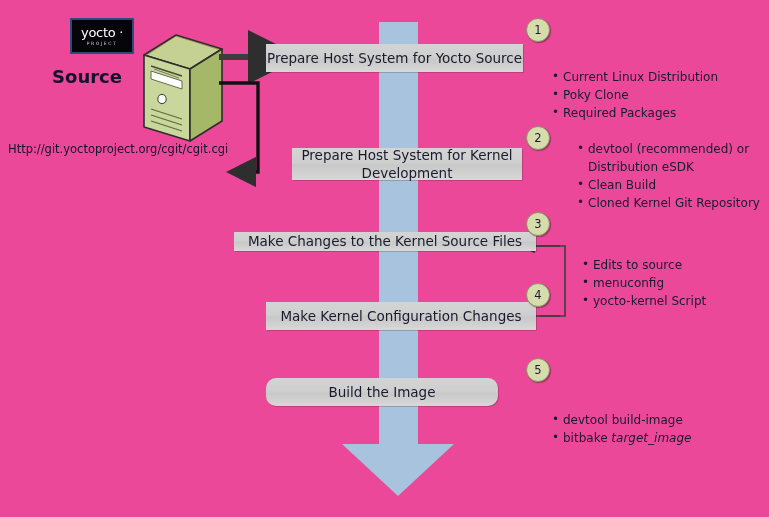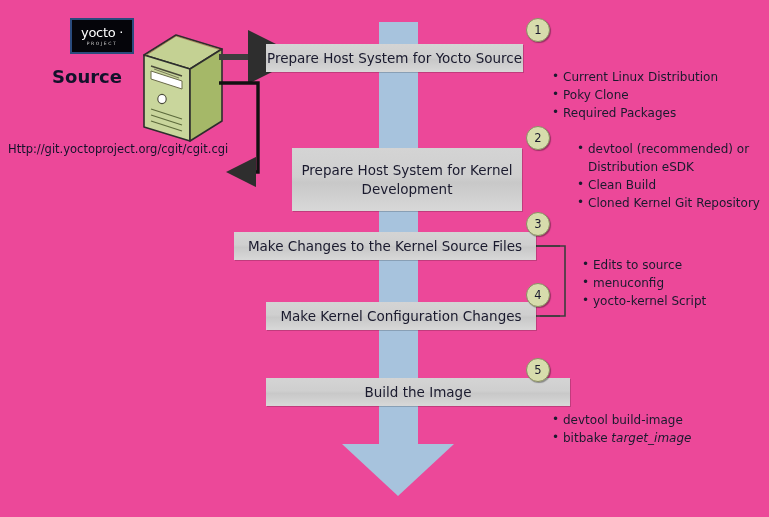--- a/index.html
+++ b/index.html
@@ -234,56 +234,56 @@
     <span>1</span>
   </div>
   <div class="bullets" style="left:550px; top:40px;margin-top:28px;">
     <ul>
       <li>Current Linux Distribution</li>
       <li>Poky Clone</li>
       <li>Required Packages</li>
     </ul>
   </div>
 
-  <div class="proc-box" style="left:292px; top:148px; width:230px; height:63px;">
+  <div class="proc-box" style="left:292px; top:148px; width:230px; height:32px;">
     <span>Prepare Host System for Kernel Development</span>
   </div>
   <div class="step-circle" style="left:526px; top:126px;">
     <span>2</span>
   </div>
   <div class="bullets" style="left:575px; top:140px; width:200px;">
     <ul>
       <li class="wrap"><span>devtool (recommended) or</span><br><span>Distribution eSDK</span></li>
       <li>Clean Build</li>
       <li>Cloned Kernel Git Repository</li>
     </ul>
   </div>
 
-  <div class="proc-box" style="left:234px; top:232px; width:302px; height:28px;">
+  <div class="proc-box" style="left:234px; top:232px; width:302px; height:19px;">
     <span>Make Changes to the Kernel Source Files</span>
   </div>
   <div class="step-circle" style="left:526px; top:212px;">
     <span>3</span>
   </div>
 
   <div class="proc-box" style="left:266px; top:302px; width:270px; height:28px;">
     <span>Make Kernel Configuration Changes</span>
   </div>
   <div class="step-circle" style="left:526px; top:283px;">
     <span>4</span>
   </div>
   <div class="bullets" style="left:580px; top:256px;">
     <ul>
       <li>Edits to source</li>
       <li>menuconfig</li>
       <li>yocto-kernel Script</li>
     </ul>
   </div>
 
-  <div class="proc-box" style="left:266px; top:378px; width:304px; height:28px;">
+  <div class="proc-box" style="left:266px; top:378px; width:232px; height:28px;border-radius:10px;">
     <span>Build the Image</span>
   </div>
   <div class="step-circle" style="left:526px; top:358px;">
     <span>5</span>
   </div>
   <div class="bullets" style="left:550px; top:375px;margin-top:36px;">
     <ul>
       <li>devtool build-image</li>
       <li><span>bitbake </span><span class="ital">target_image</span></li>
     </ul>

